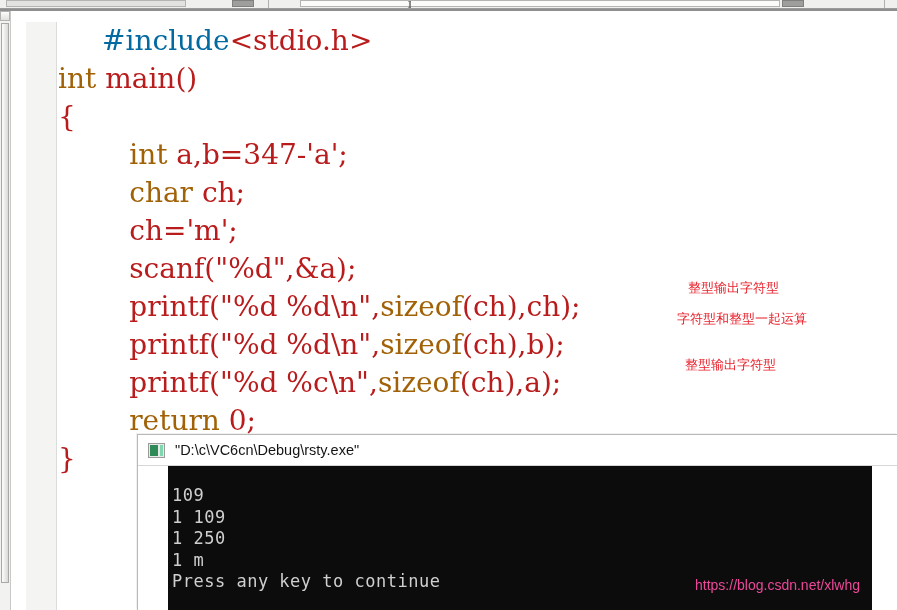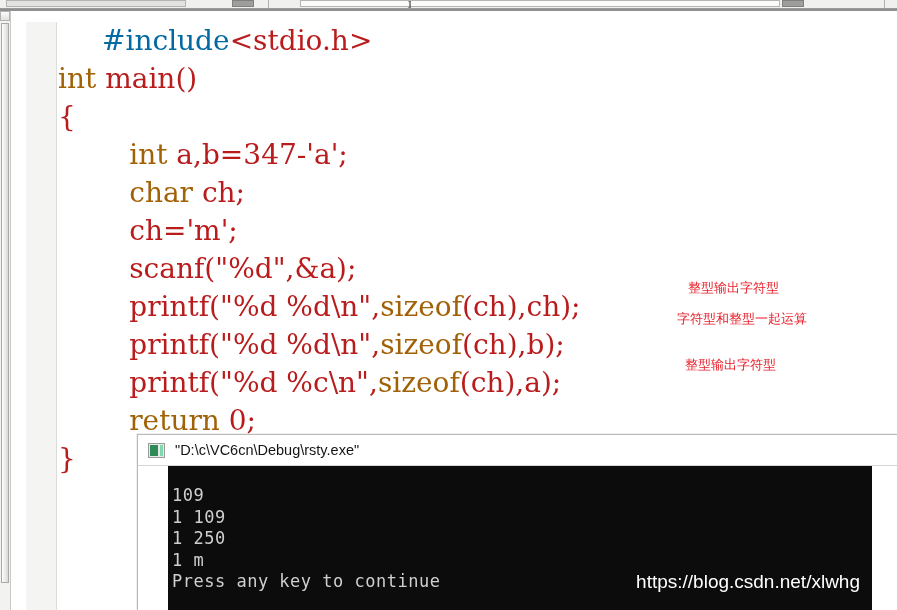--- a/index.html
+++ b/index.html
@@ -204,22 +204,22 @@
     font-size: 17px;
     line-height: 21.5px;
     color: #cfcfcf;
     white-space: pre;
     letter-spacing: 0.5px;
   }
   .watermark {
     position: absolute;
     right: 12px; bottom: 18px;
     font-family: "Liberation Sans", sans-serif;
-    font-size: 19px;
-    color: #ffffff;
+    font-size: 14px;
+    color: #ec4899;
     white-space: nowrap;
   }
 </style>
 </head>
 <body>
 
 <div id="screen">
 
   <div class="toolbar-strip">
     <div class="tb-sunk s1"></div>

